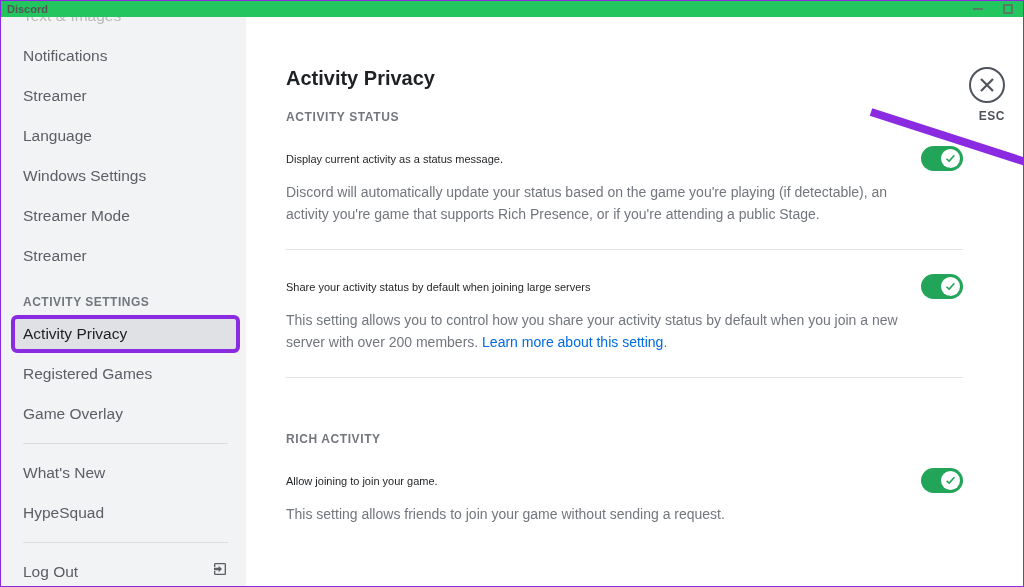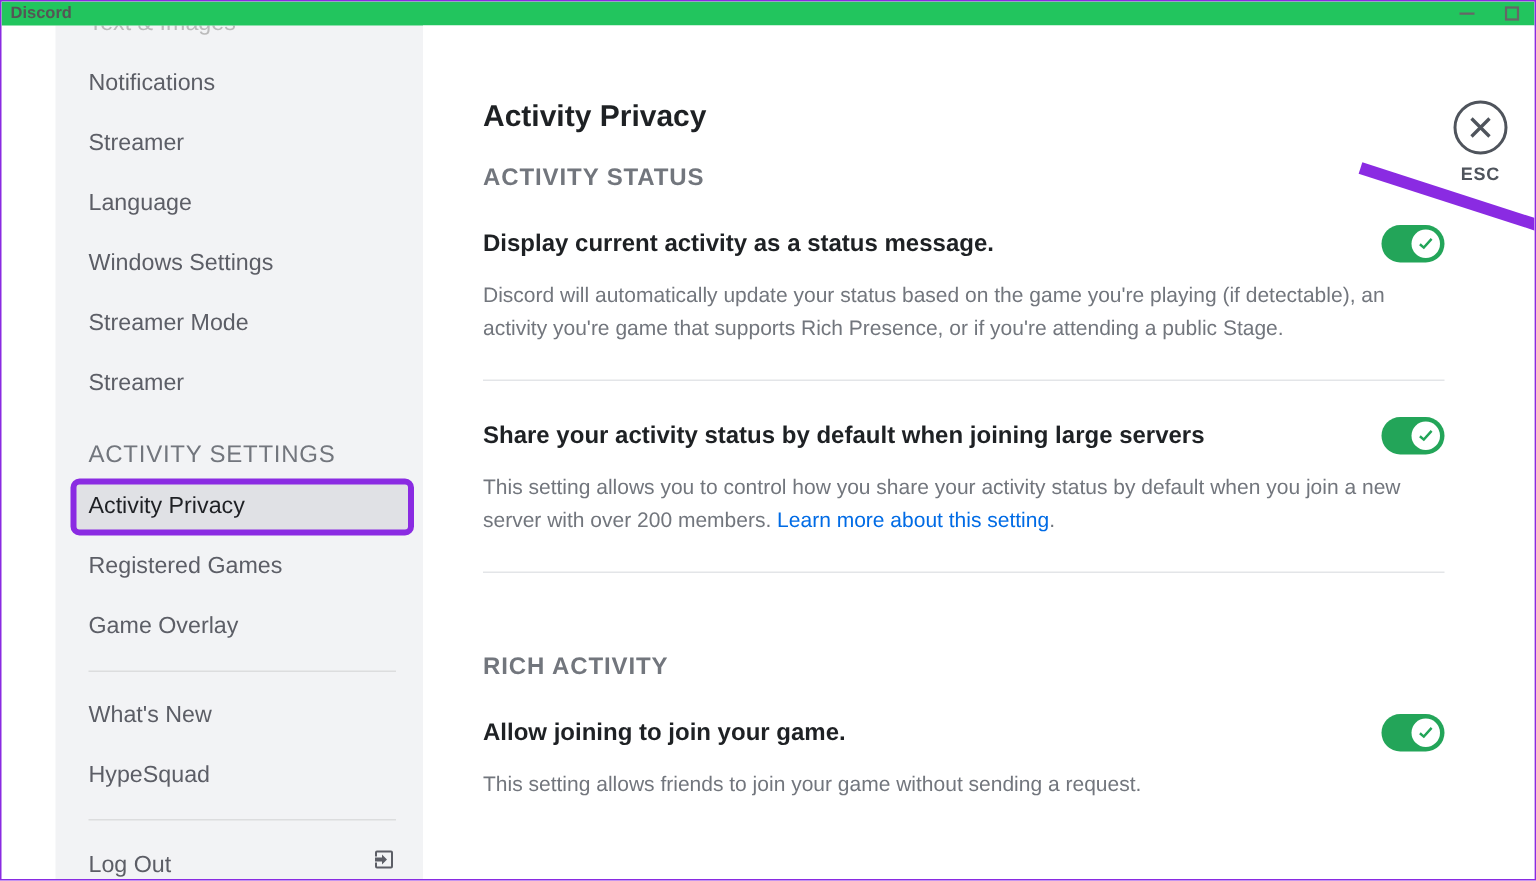--- a/index.html
+++ b/index.html
@@ -41,21 +41,20 @@
       height: 16px;
       display: flex;
       align-items: center;
       justify-content: center;
       font-size: 12px;
       color: #666;
     }
     .app-container {
       display: flex;
       height: calc(100% - 16px);
-      padding-left: 36px;
     }
     .sidebar {
       width: 245px;
       background: #f2f3f5;
       padding: 0 8px 0 12px;
       overflow: hidden;
     }
     .sidebar-item {
       padding: 8px 10px;
       font-size: 15.5px;
@@ -76,22 +75,22 @@
     .sidebar-item.highlighted {
       border: 4px solid #8a2be2;
       background: #e0e1e5;
       color: #1e2024;
       border-radius: 6px;
       padding: 4px 8px;
       margin-left: -2px;
       margin-right: -2px;
     }
     .sidebar-header {
-      font-size: 16px;
-      font-weight: 400;
+      font-size: 12px;
+      font-weight: 700;
       color: #72767d;
       letter-spacing: 0.5px;
       padding: 18px 10px 6px 10px;
     }
     .sidebar-divider {
       height: 1px;
       background: #dcddde;
       margin: 10px 10px;
     }
     .content {
@@ -101,38 +100,38 @@
       position: relative;
       overflow: hidden;
     }
     .page-title {
       font-size: 20px;
       font-weight: 700;
       color: #1e2124;
       margin-bottom: 20px;
     }
     .section-header {
-      font-size: 16px;
+      font-size: 12px;
       font-weight: 700;
       color: #72767d;
       letter-spacing: 0.6px;
       margin-bottom: 22px;
     }
     .setting {
       margin-bottom: 20px;
     }
     .setting-row {
       display: flex;
       align-items: center;
       justify-content: space-between;
       margin-bottom: 10px;
     }
     .setting-title {
-      font-size: 16px;
-      font-weight: 700;
+      font-size: 11px;
+      font-weight: 400;
       color: #1e2124;
       line-height: 22px;
     }
     .setting-desc {
       font-size: 14px;
       color: #72767d;
       line-height: 22px;
       max-width: 620px;
     }
     .setting-desc a {
@@ -165,21 +164,21 @@
       justify-content: center;
     }
     .toggle-knob svg {
       width: 13px;
       height: 13px;
     }
     .close-btn {
       position: absolute;
       top: 50px;
       right: 18px;
-      text-align: center;
+      text-align: right;
     }
     .close-circle {
       width: 36px;
       height: 36px;
       border: 2px solid #4f545c;
       border-radius: 50%;
       display: flex;
       align-items: center;
       justify-content: center;
       margin-bottom: 6px;

